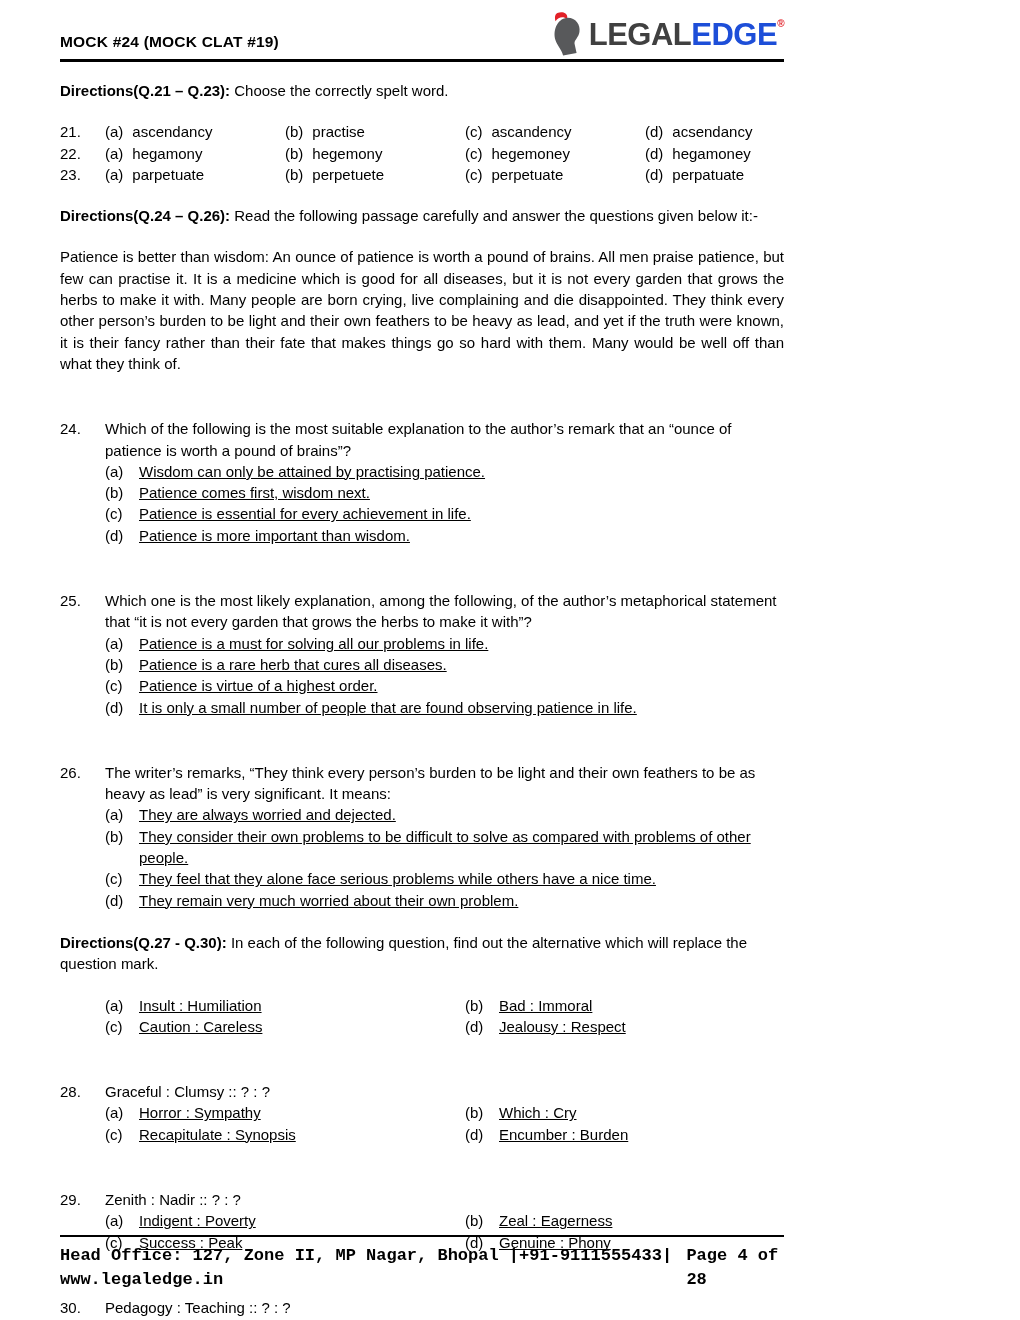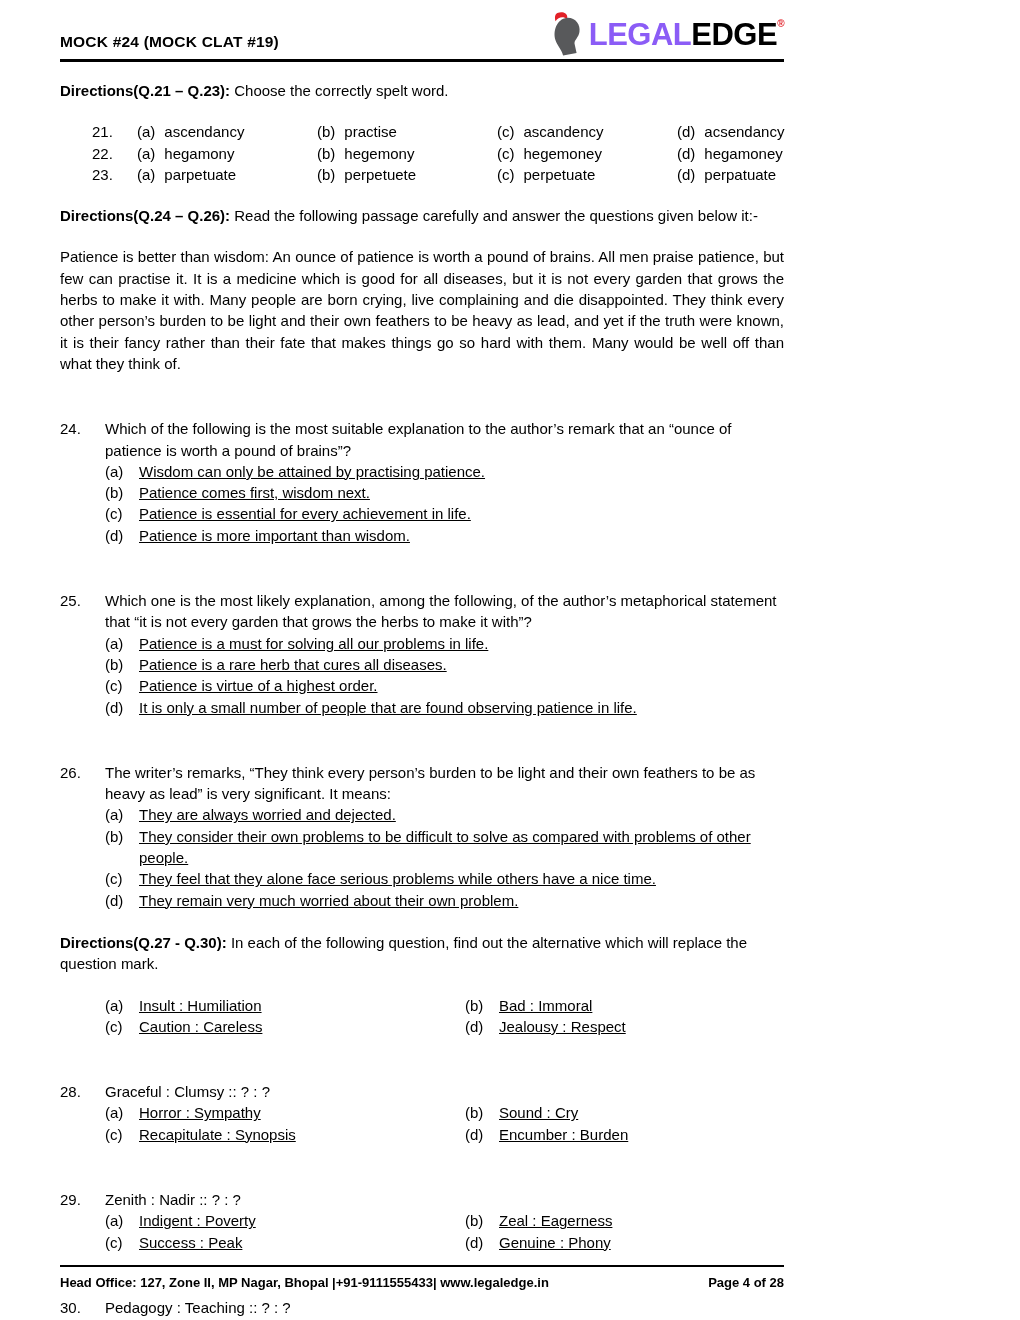--- a/index.html
+++ b/index.html
@@ -8,45 +8,45 @@
     width:844px; height:1320px; position:relative; background:#fff;
     font-family:"Liberation Sans", sans-serif; font-size:15px; line-height:1.42;
     color:#000; padding:0 60px; overflow:hidden;
   }
   
   .header { padding-top:12px; }
   .header-top { display:flex; justify-content:space-between; align-items:flex-end; }
   .doc-title { font-weight:bold; font-size:15.5px; padding-bottom:5px; letter-spacing:0.2px; }
   .logo { display:flex; align-items:center; gap:5px; padding-bottom:2px; }
   .logo-text { font-size:31px; font-weight:bold; letter-spacing:-0.5px; line-height:1; }
-  .logo-legal { color:#8b5cf6; }
-  .logo-edge { color:#000000; }
+  .logo-legal { color:#404040; }
+  .logo-edge { color:#1d4ed8; }
   .logo-reg { font-size:10px; color:#e22128; vertical-align:top; font-weight:bold; }
   .header-rule { height:3px; background:#000; margin-top:1px; }
   
   main { padding-top:18px; }
   .bold { font-weight:bold; }
   .directions { margin-bottom:20px; }
-  .spell-block { margin-bottom:20px;margin-left:32px; }
+  .spell-block { margin-bottom:20px; }
   .spell-row { display:grid; grid-template-columns:45px 180px 180px 180px 180px; }
   .opt-label { display:inline-block; margin-right:9px; }
   .passage { text-align:justify; margin-bottom:24px; }
   .question { margin-bottom:21px; }
   .q-head { display:flex;margin-top:44px; }
   .qnum { flex:0 0 45px; }
   .q-stem { flex:1; }
   .q-opts { margin-left:45px; }
   .q-opt { display:flex; }
   .q-opt .opt-label { flex:0 0 34px; margin-right:0; }
   .opt-text { flex:1;text-decoration:underline; }
   .analogy-opts { margin-left:45px; display:grid; grid-template-columns:360px 1fr; }
   
   .footer { position:absolute; left:60px; right:60px; bottom:28px; }
   .footer-rule { height:2px; background:#000; margin-bottom:7px; }
-  .footer-row { display:flex; justify-content:space-between; font-size:13px; font-weight:bold; }
+  .footer-row { display:flex; justify-content:space-between; font-size:17px; font-weight:bold;font-family:Liberation Mono, monospace; }
 </style>
 </head>
 <body>
 
 <div class="page">
 
   <header class="header">
     <div class="header-top">
       <div class="doc-title">MOCK #24 (MOCK CLAT #19)</div>
       <div class="logo">
@@ -242,21 +242,21 @@
           </div>
           <div class="analogy-opts">
 
               <div class="q-opt">
                 <span class="opt-label">(a)</span>
                 <span class="opt-text">Horror : Sympathy</span>
               </div>
 
               <div class="q-opt">
                 <span class="opt-label">(b)</span>
-                <span class="opt-text">Sound : Cry</span>
+                <span class="opt-text">Which : Cry</span>
               </div>
 
               <div class="q-opt">
                 <span class="opt-label">(c)</span>
                 <span class="opt-text">Recapitulate : Synopsis</span>
               </div>
 
               <div class="q-opt">
                 <span class="opt-label">(d)</span>
                 <span class="opt-text">Encumber : Burden</span>

